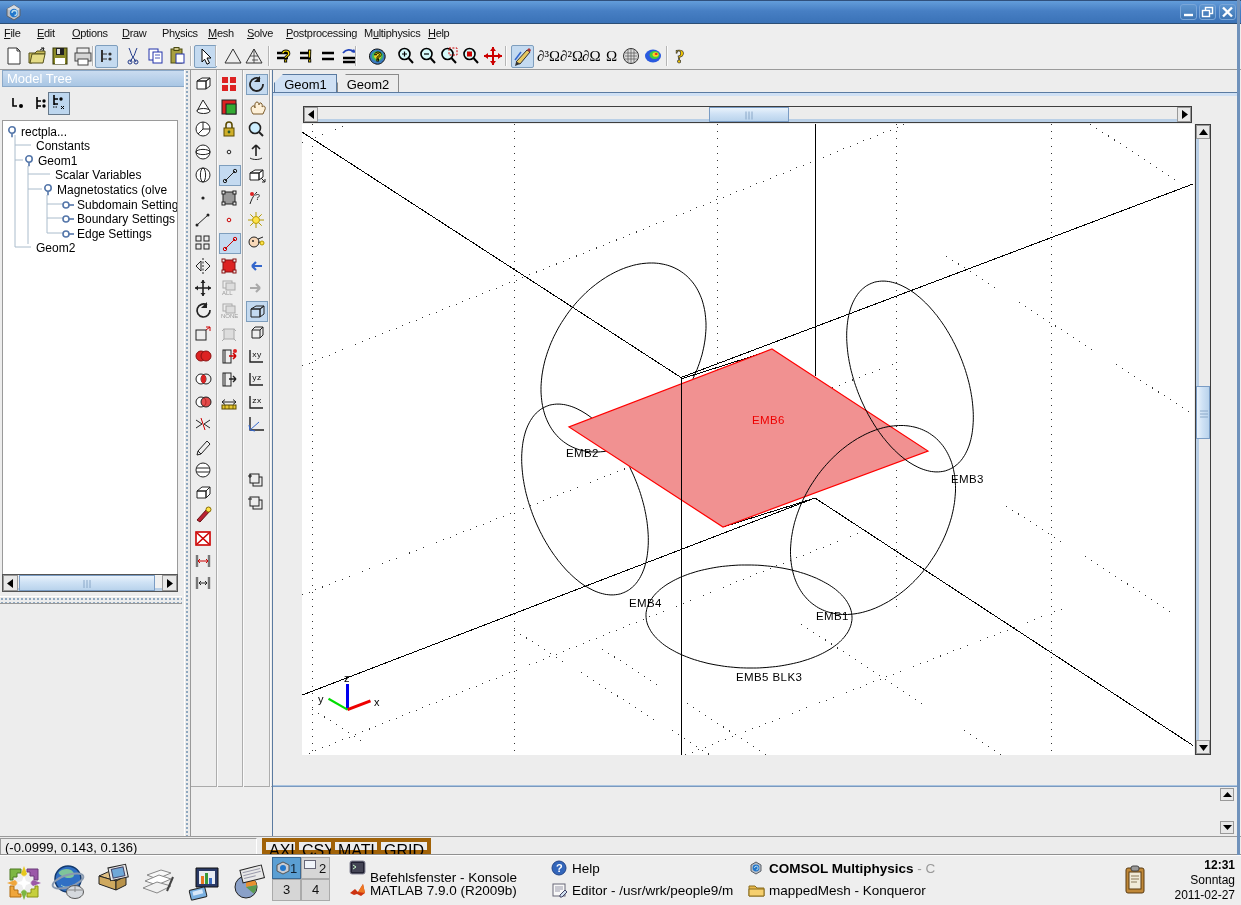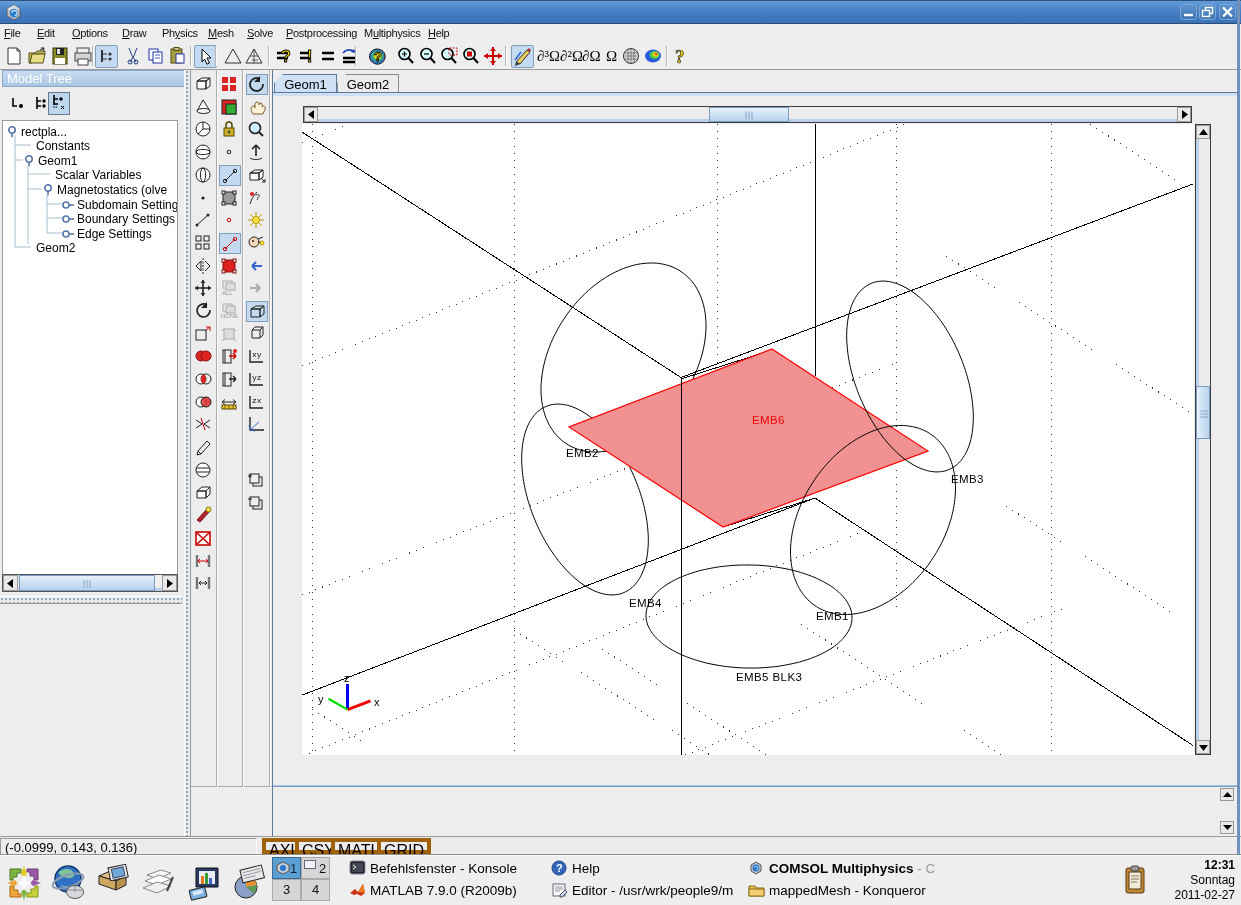--- a/index.html
+++ b/index.html
@@ -731,21 +731,21 @@
         <rect x="0.5" y="0.5" width="11" height="8" fill="#f0f4fa" stroke="#667"></rect>
       </svg>
       <span style="position:absolute;left:17px;top:3px">2</span>
     </div>
     <div class="pcell" style="left:272px;top:23px;line-height:20px">3</div>
     <div class="pcell" style="left:301px;top:23px;line-height:20px">4</div>
     <div class="task" style="left:349px;top:4px"><span style="vertical-align:top;display:inline-block;margin-right:4px"><svg width="17" height="16" viewBox="0 0 17 16" style="">
           <rect x="1" y="1" width="15" height="13" rx="2" fill="#223" stroke="#889"></rect>
           <rect x="3" y="3" width="11" height="9" fill="#445"></rect>
           <path d="M4 5l3 2-3 2" stroke="#cfc" fill="none" stroke-width="1"></path>
-        </svg></span><span style="display:inline-block;margin-top:1px">Befehlsfenster - Konsole</span></div>
+        </svg></span><span style="display:inline-block;margin-top:10px">Befehlsfenster - Konsole</span></div>
     <div class="task" style="left:349px;top:26px"><span style="vertical-align:top;display:inline-block;margin-right:4px"><svg width="17" height="16" viewBox="0 0 17 16" style="">
           <path d="M1 11l5-4 3 3 5-8 2 9-4 3-4-2-3 1z" fill="#cc3311"></path>
           <path d="M9 10l5-8 2 9" fill="#ee7722"></path>
         </svg></span><span style="display:inline-block;margin-top:1px">MATLAB  7.9.0 (R2009b)</span></div>
     <div class="task" style="left:551px;top:4px"><span style="vertical-align:top;display:inline-block;margin-right:4px"><svg width="17" height="16" viewBox="0 0 17 16" style="">
           <circle cx="8" cy="8" r="7" fill="#3366bb" stroke="#224488"></circle>
           <text x="5" y="12" font-size="11" font-weight="bold" fill="#fff" font-family="Liberation Sans">?</text>
         </svg></span><span style="display:inline-block;margin-top:1px">Help</span></div>
     <div class="task" style="left:551px;top:26px"><span style="vertical-align:top;display:inline-block;margin-right:4px"><svg width="17" height="16" viewBox="0 0 17 16" style="">
           <rect x="2" y="2" width="12" height="12" fill="#f8f8f8" stroke="#667"></rect>

